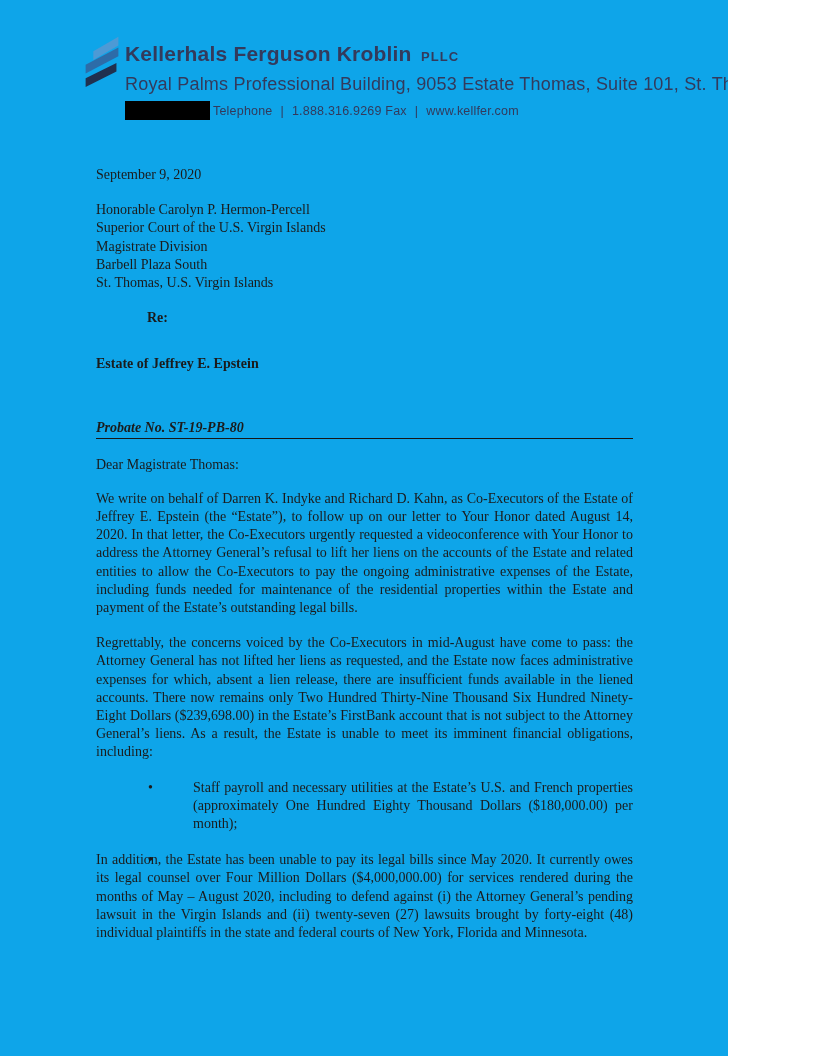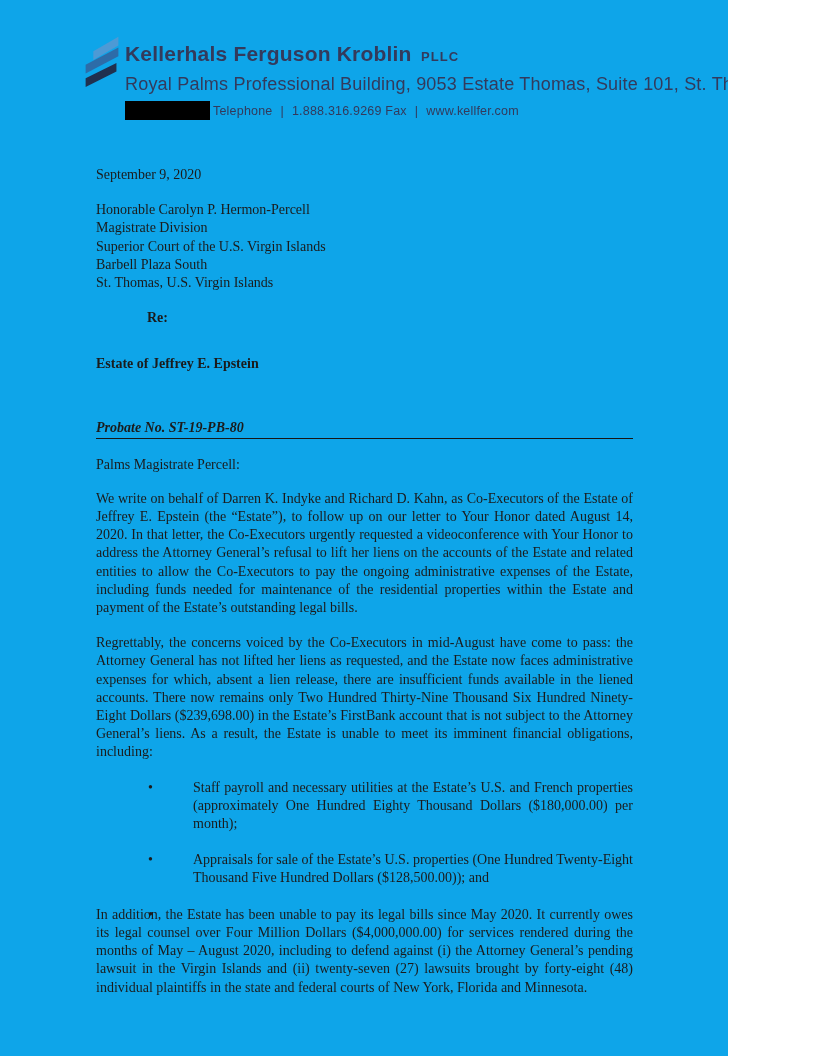--- a/index.html
+++ b/index.html
@@ -73,51 +73,50 @@
     </div>
   </header>
 
   <main class="letter-body">
 
     <p class="block">September 9, 2020</p>
 
 
     <div class="block recipient">
       <div>Honorable Carolyn P. Hermon-Percell</div>
+      <div>Superior Court of the U.S. Virgin Islands</div>
       <div>Magistrate Division</div>
-      <div>Superior Court of the U.S. Virgin Islands</div>
       <div>Barbell Plaza South</div>
       <div>St. Thomas, U.S. Virgin Islands</div>
     </div>
 
     <div class="re-block">
       <div class="re-row">
         <span class="re-label">Re:</span>
         <span>Estate of Jeffrey E. Epstein</span>
       </div>
       <div class="re-row">
         <span class="re-label"></span>
         <span class="re-underline">Probate No. ST-19-PB-80</span>
       </div>
     </div>
 
-    <p class="salutation">Palms Magistrate Percell:</p>
+    <p class="salutation">Dear Magistrate Thomas:</p>
 
     <p class="para">We write on behalf of Darren K. Indyke and Richard D. Kahn, as Co-Executors of the Estate of Jeffrey E. Epstein (the “Estate”), to follow up on our letter to Your Honor dated August 14, 2020.  In that letter, the Co-Executors urgently requested a videoconference with Your Honor to address the Attorney General’s refusal to lift her liens on the accounts of the Estate and related entities to allow the Co-Executors to pay the ongoing administrative expenses of the Estate, including funds needed for maintenance of the residential properties within the Estate and payment of the Estate’s outstanding legal bills.</p>
 
     <p class="para">Regrettably, the concerns voiced by the Co-Executors in mid-August have come to pass:  the Attorney General has not lifted her liens as requested, and the Estate now faces administrative expenses for which, absent a lien release, there are insufficient funds available in the liened accounts.  There now remains only Two Hundred Thirty-Nine Thousand Six Hundred Ninety-Eight Dollars ($239,698.00) in the Estate’s FirstBank account that is not subject to the Attorney General’s liens.  As a result, the Estate is unable to meet its imminent financial obligations, including:</p>
 
     <ul class="bullets">
       <li>
         <span class="b-marker">•</span>
         <span>Staff payroll and necessary utilities at the Estate’s U.S. and French properties (approximately One Hundred Eighty Thousand Dollars ($180,000.00) per month);</span>
       </li>
       <li>
         <span class="b-marker">•</span>
-        <span>Appraisals for sale of the Estate’s U.S. properties (One Hundred Twenty-Eight Thousand Five Hundred Dollars ($128,500.00)); and</span>
       </li>
       <li>
         <span class="b-marker">•</span>
       </li>
     </ul>
 
     <p class="para">In addition, the Estate has been unable to pay its legal bills since May 2020.  It currently owes its legal counsel over Four Million Dollars ($4,000,000.00) for services rendered during the months of May – August 2020, including to defend against (i) the Attorney General’s pending lawsuit in the Virgin Islands and (ii) twenty-seven (27) lawsuits brought by forty-eight (48) individual plaintiffs in the state and federal courts of New York, Florida and Minnesota.</p>
 
   </main>
 </div>

